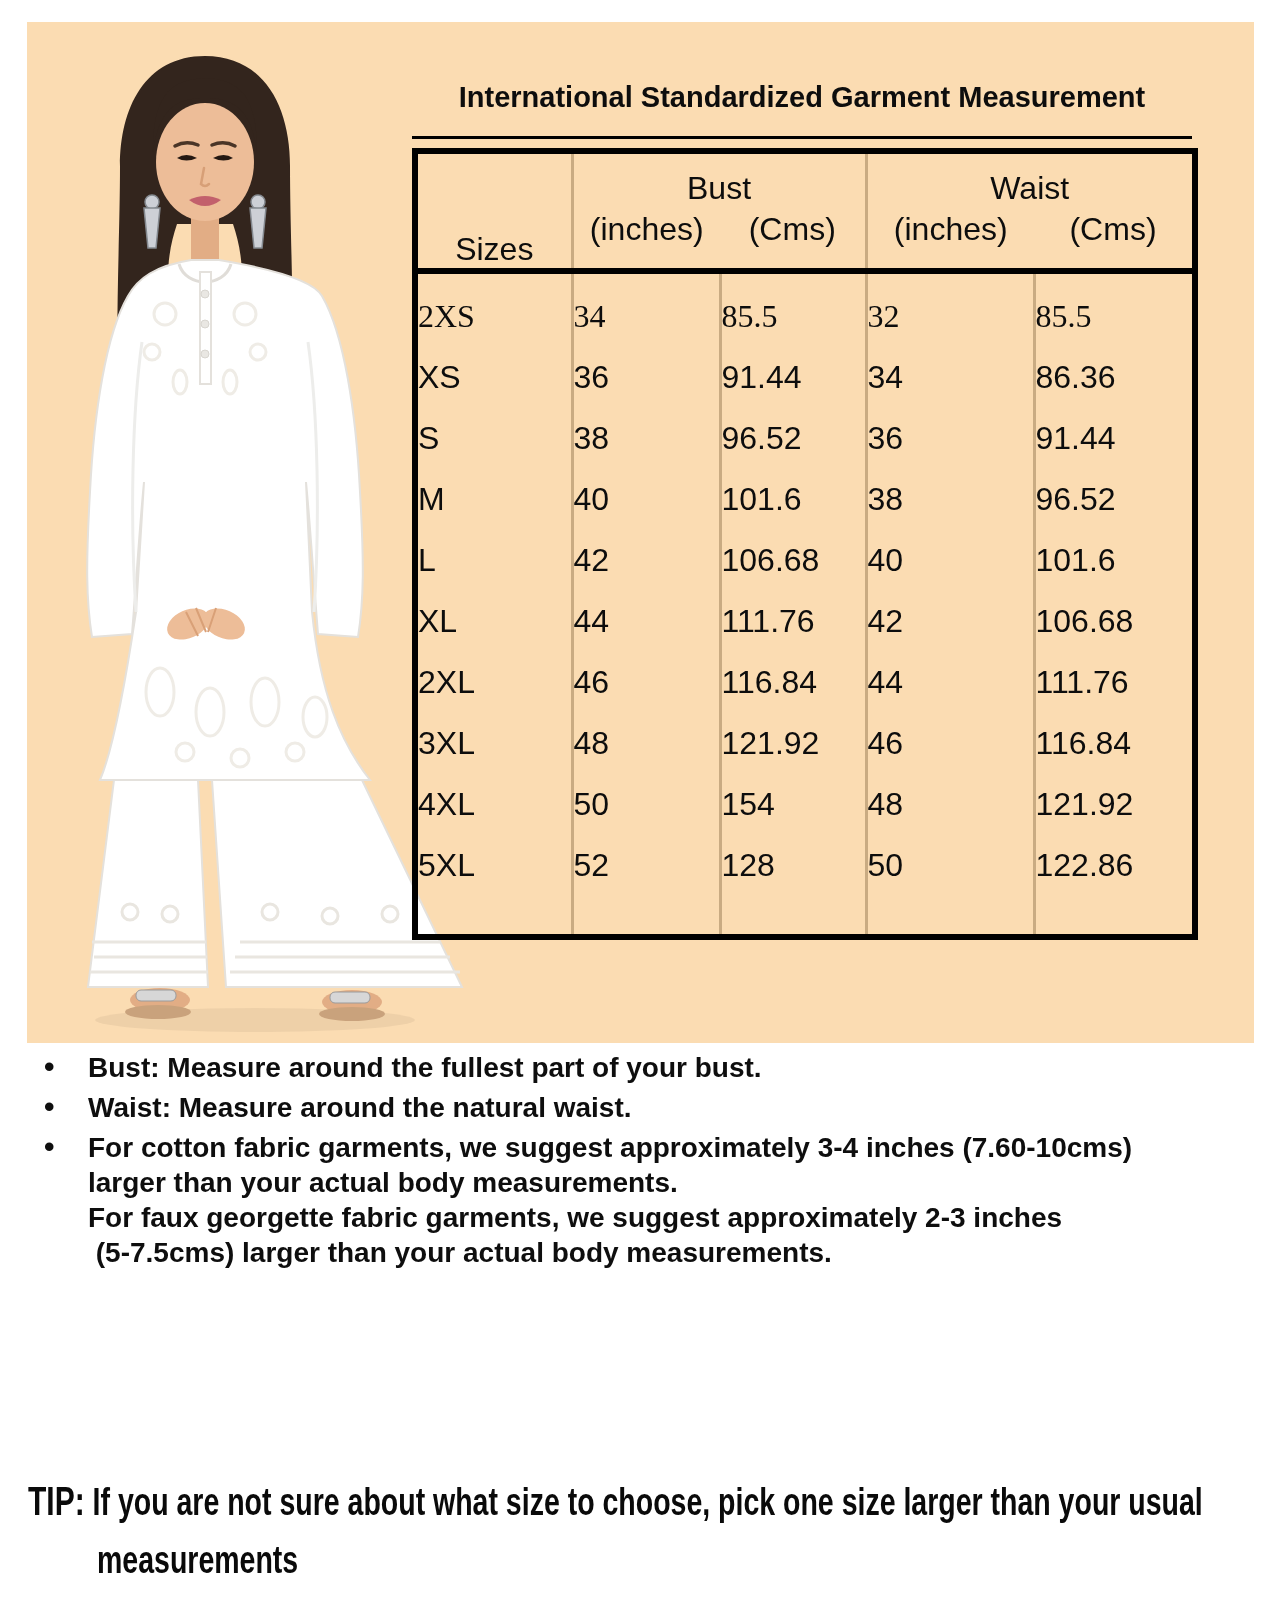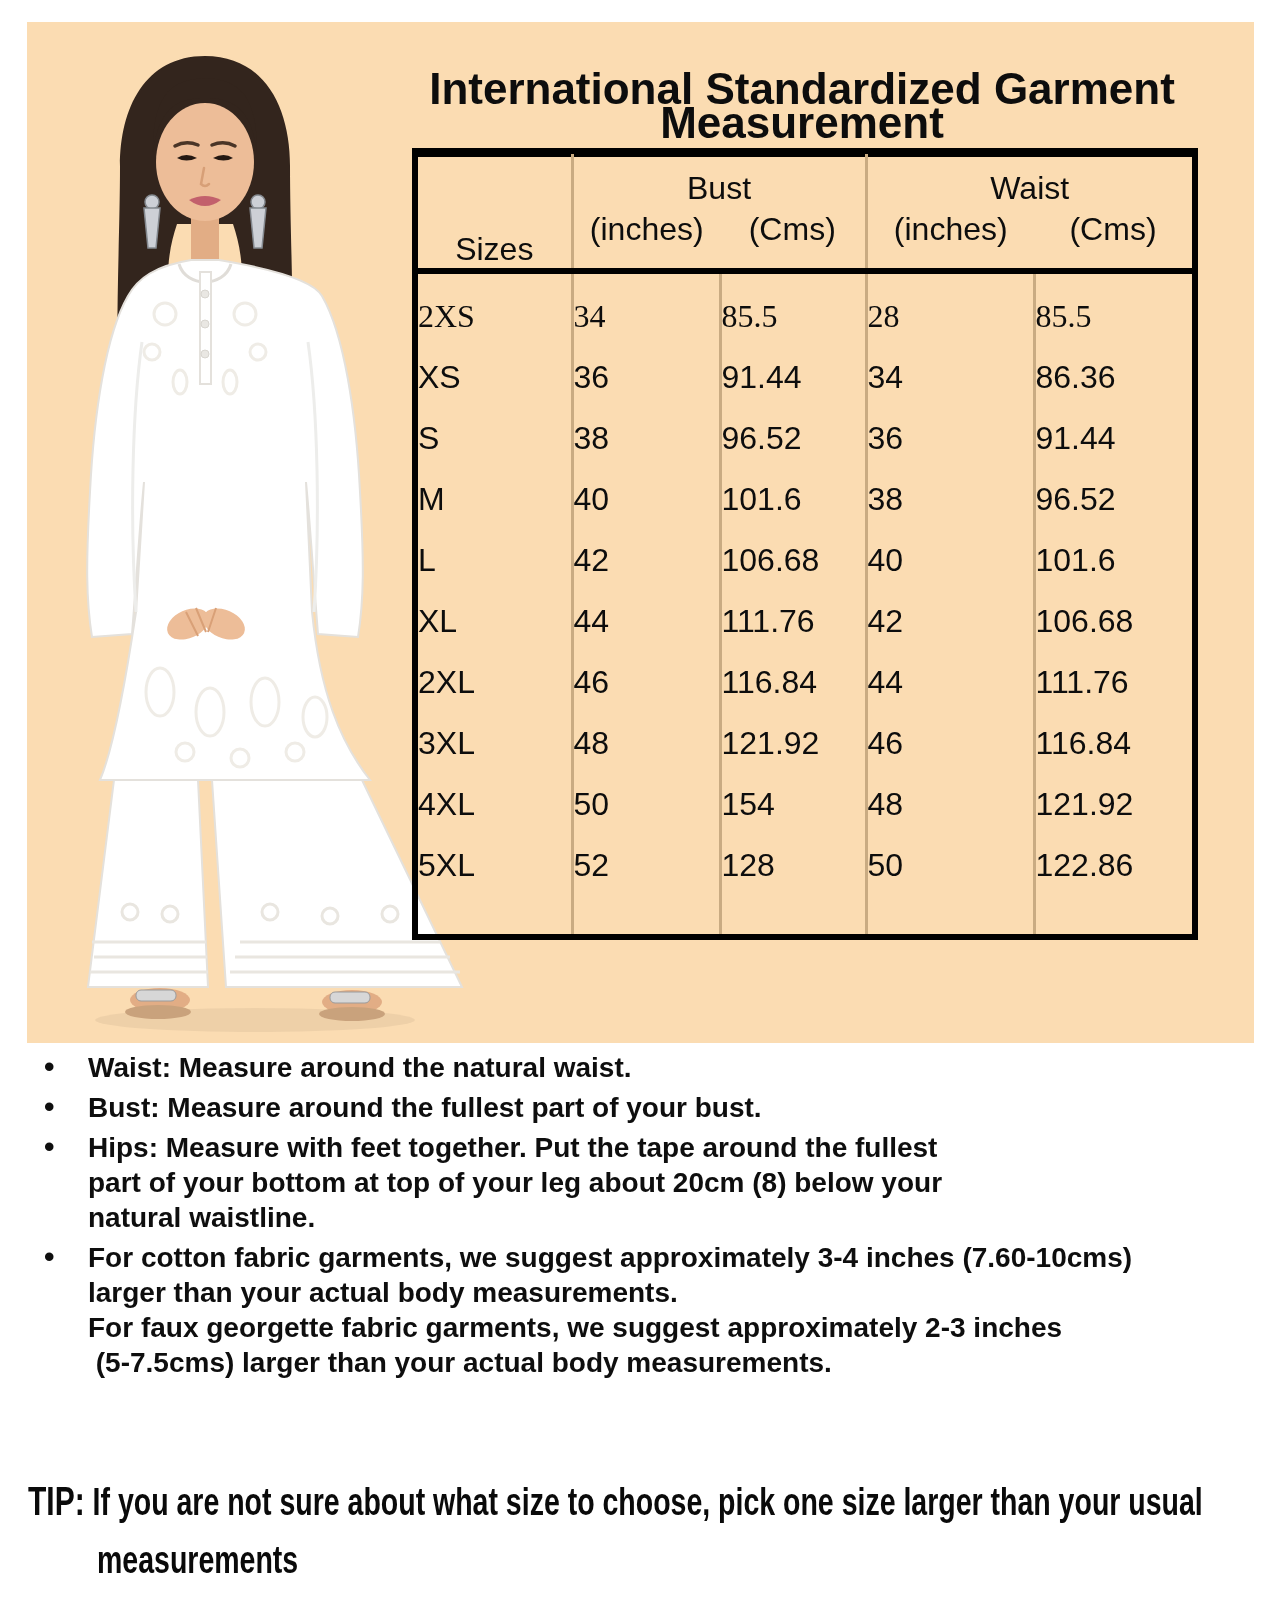--- a/index.html
+++ b/index.html
@@ -28,21 +28,21 @@
   }
 
   
   .title-wrap {
     position: absolute; left: 385px; top: 50px; width: 780px;
     text-align: center;
     border-bottom: 3px solid #000;
     padding-bottom: 14px;
   }
   .title-wrap h1 {
-    margin: 0; font-size: 44px; font-weight: bold; line-height: 34px;
+    margin: 8px; font-size: 29px; font-weight: bold; line-height: 34px;
     letter-spacing: 0px; color: #0d0d0d;
   }
 
   
   table.size-table {
     position: absolute; left: 385px; top: 126px;
     width: 780px;
     border-collapse: collapse;
     table-layout: fixed;
     border: 6px solid #000;
@@ -227,21 +227,21 @@
           <th>(Cms)</th>
           <th class="bl">(inches)</th>
           <th>(Cms)</th>
         </tr>
       </thead>
       <tbody>
           <tr>
             <td>2XS</td>
             <td class="bl">34</td>
             <td class="bl">85.5</td>
-            <td class="bl">28</td>
+            <td class="bl">32</td>
             <td class="bl">85.5</td>
           </tr>
           <tr>
             <td>XS</td>
             <td class="bl">36</td>
             <td class="bl">91.44</td>
             <td class="bl">34</td>
             <td class="bl">86.36</td>
           </tr>
           <tr>
@@ -299,23 +299,22 @@
             <td class="bl">128</td>
             <td class="bl">50</td>
             <td class="bl">122.86</td>
           </tr>
         </tbody>
     </table>
 
   </div>
 
   <ul class="notes">
+      <li>Bust: Measure around the fullest part of your bust.</li>
       <li>Waist: Measure around the natural waist.</li>
-      <li>Bust: Measure around the fullest part of your bust.</li>
-      <li>Hips: Measure with feet together. Put the tape around the fullest<br>part of your bottom at top of your leg about 20cm (8) below your<br>natural waistline.</li>
       <li>For cotton fabric garments, we suggest approximately 3-4 inches (7.60-10cms)<br>larger than your actual body measurements.<br>For faux georgette fabric garments, we suggest approximately 2-3 inches<br>&nbsp;(5-7.5cms) larger than your actual body measurements.</li>
     </ul>
 
   <div class="tip">
     <span class="tip-label">TIP:</span>
     <span>If you are not sure about what size to choose, pick one size larger than your usual</span><br>
     <span class="tip-line2">measurements</span>
   </div>
 
 

